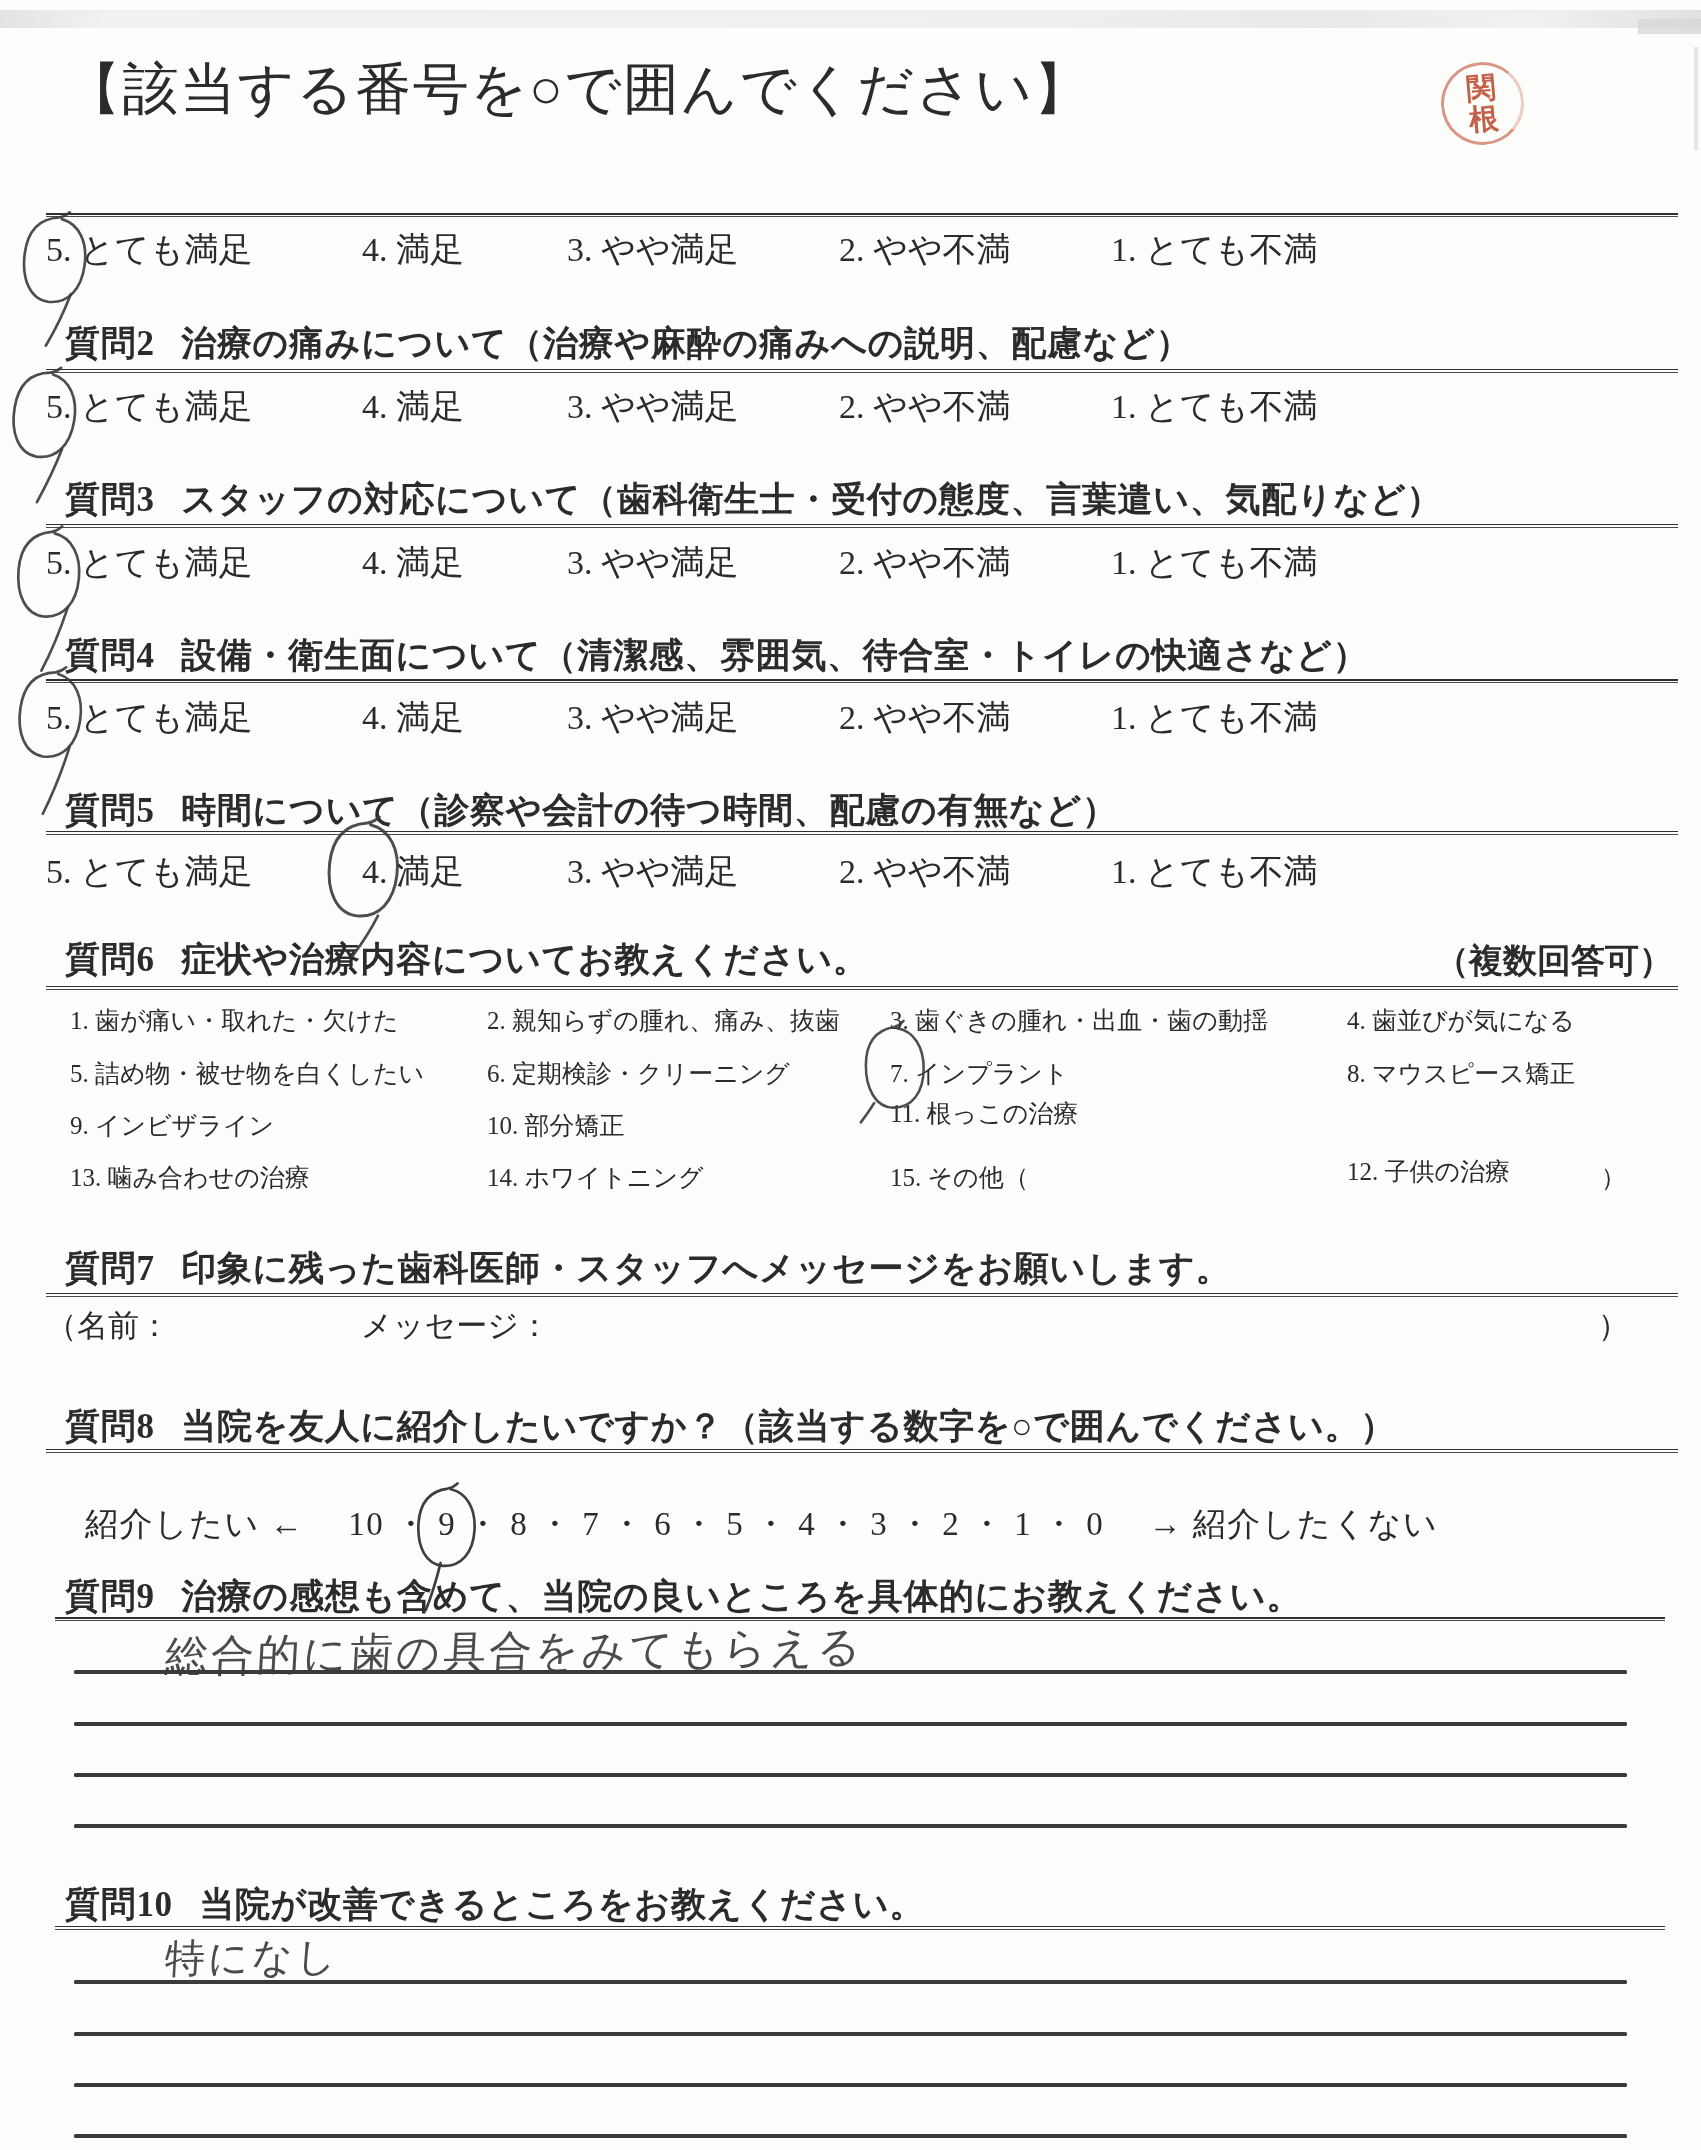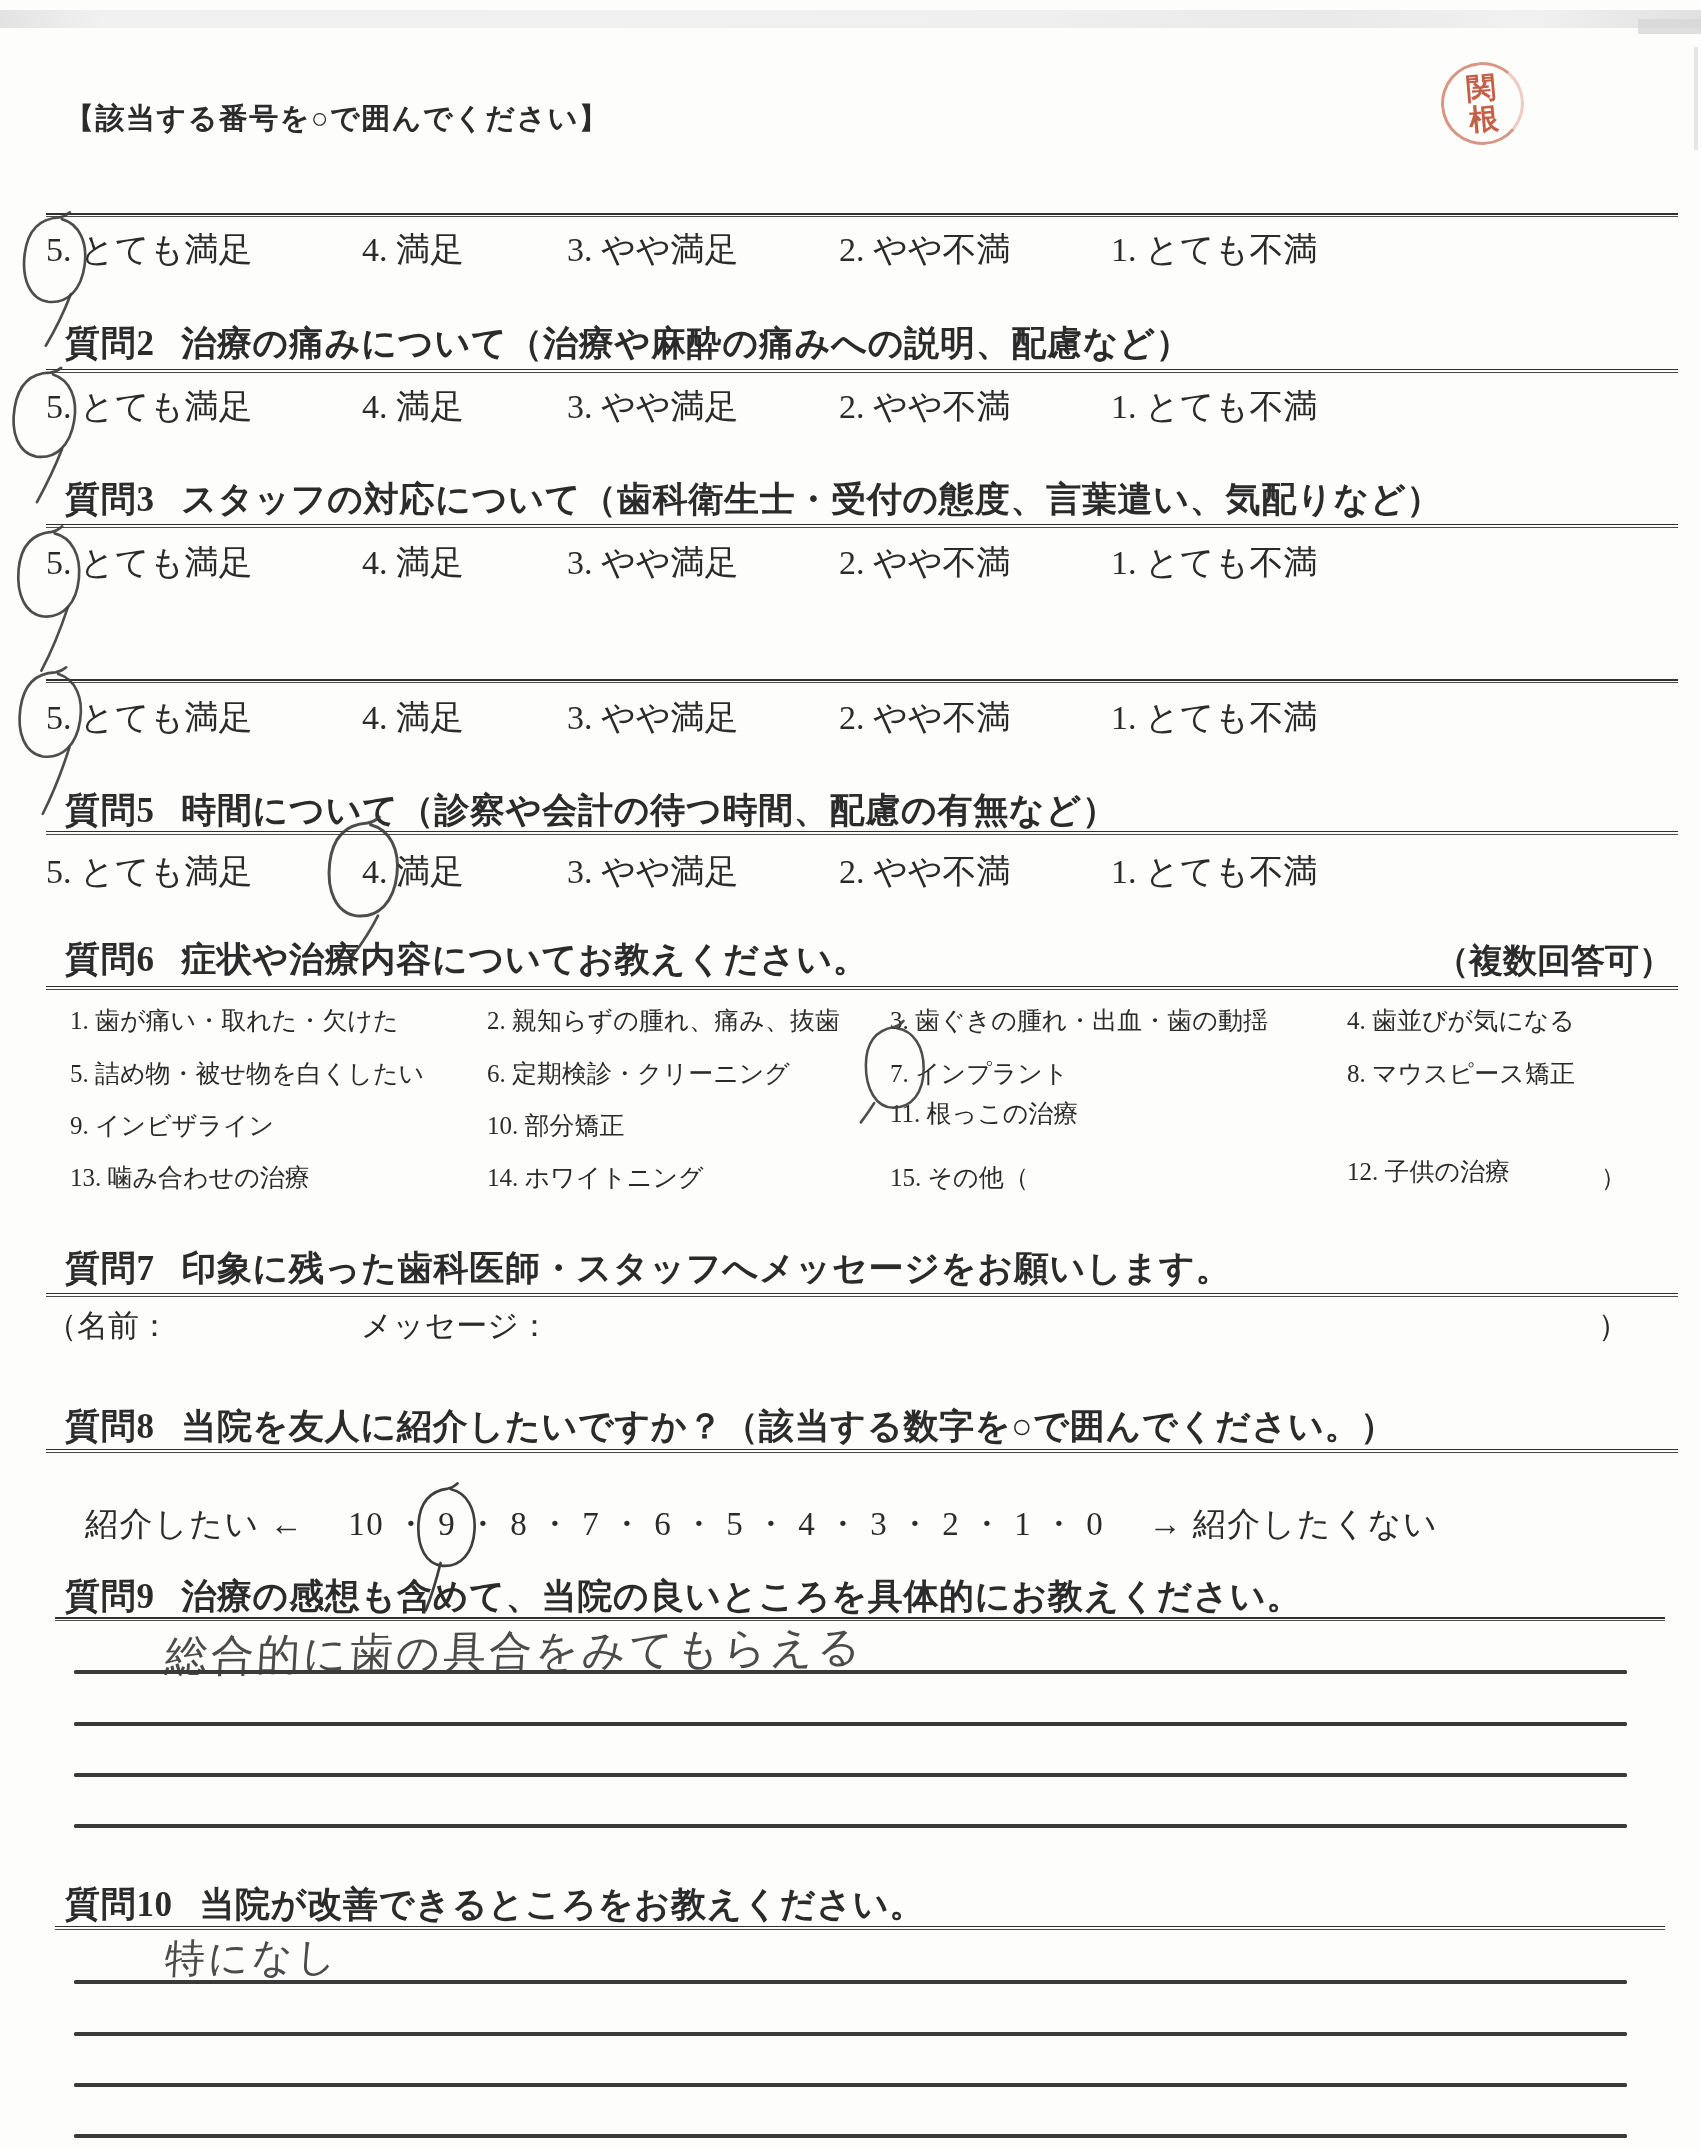--- a/index.html
+++ b/index.html
@@ -8,21 +8,21 @@
     background:#fdfdfc; color:#2b2b2b;
     font-family:"Liberation Serif","DejaVu Serif",serif;
   }
   
   .scan-band{position:absolute;left:0;top:10.3px;width:1701px;height:17.7px;
     background:linear-gradient(to right,#dedede 0,#efefef 6%,#ededed 60%,#e6e6e6 78%,#efefef 90%,#dcdcdc 100%);
     opacity:.85;}
   .scan-corner{position:absolute;right:0;top:19px;width:63px;height:14.8px;background:#d7d7d7;opacity:.8;}
   .scan-edge{position:absolute;right:3px;top:47px;width:4.4px;height:103px;background:#e0e0e0;opacity:.8;}
 
-  .title{position:absolute;left:65px;top:52px;font-size:29px;font-weight:700;letter-spacing:1.5px;white-space:nowrap;margin-top:47px;}
+  .title{position:absolute;left:65px;top:52px;font-size:56px;font-weight:400;letter-spacing:1.5px;white-space:nowrap;}
 
   .stamp{
     position:absolute;left:1441px;top:62px;width:83px;height:83px;box-sizing:border-box;
     border:3px solid rgba(194,87,61,.62); border-right-color:rgba(224,164,146,.55); border-radius:50%;
     display:flex;flex-direction:column;align-items:center;justify-content:center;
     color:rgba(187,75,47,.88); font-weight:600; font-size:29.5px; line-height:1.02;
     transform:rotate(-5deg); letter-spacing:0;
   }
 
   .qh{position:absolute;left:65px;margin:0;font-size:35px;font-weight:600;letter-spacing:0.7px;white-space:nowrap;}
@@ -87,20 +87,23 @@
   <h2 class="qh" style="top:476px">
     <span class="qnum">質問3</span><span class="qtitle">スタッフの対応について（歯科衛生士・受付の態度、言葉遣い、気配りなど）</span>
   </h2>
   <div class="rule" style="top:524px"></div>
   <span class="opt" style="left:46px;top:540px">5. とても満足</span>
   <span class="opt" style="left:362px;top:540px">4. 満足</span>
   <span class="opt" style="left:567px;top:540px">3. やや満足</span>
   <span class="opt" style="left:839px;top:540px">2. やや不満</span>
   <span class="opt" style="left:1111px;top:540px">1. とても不満</span>
 
+  <h2 class="qh" style="top:632px">
+    <span class="qnum">質問4</span><span class="qtitle">設備・衛生面について（清潔感、雰囲気、待合室・トイレの快適さなど）</span>
+  </h2>
   <div class="rule" style="top:679px"></div>
   <span class="opt" style="left:46px;top:695px">5. とても満足</span>
   <span class="opt" style="left:362px;top:695px">4. 満足</span>
   <span class="opt" style="left:567px;top:695px">3. やや満足</span>
   <span class="opt" style="left:839px;top:695px">2. やや不満</span>
   <span class="opt" style="left:1111px;top:695px">1. とても不満</span>
 
   <h2 class="qh" style="top:787px">
     <span class="qnum">質問5</span><span class="qtitle">時間について（診察や会計の待つ時間、配慮の有無など）</span>
   </h2>

